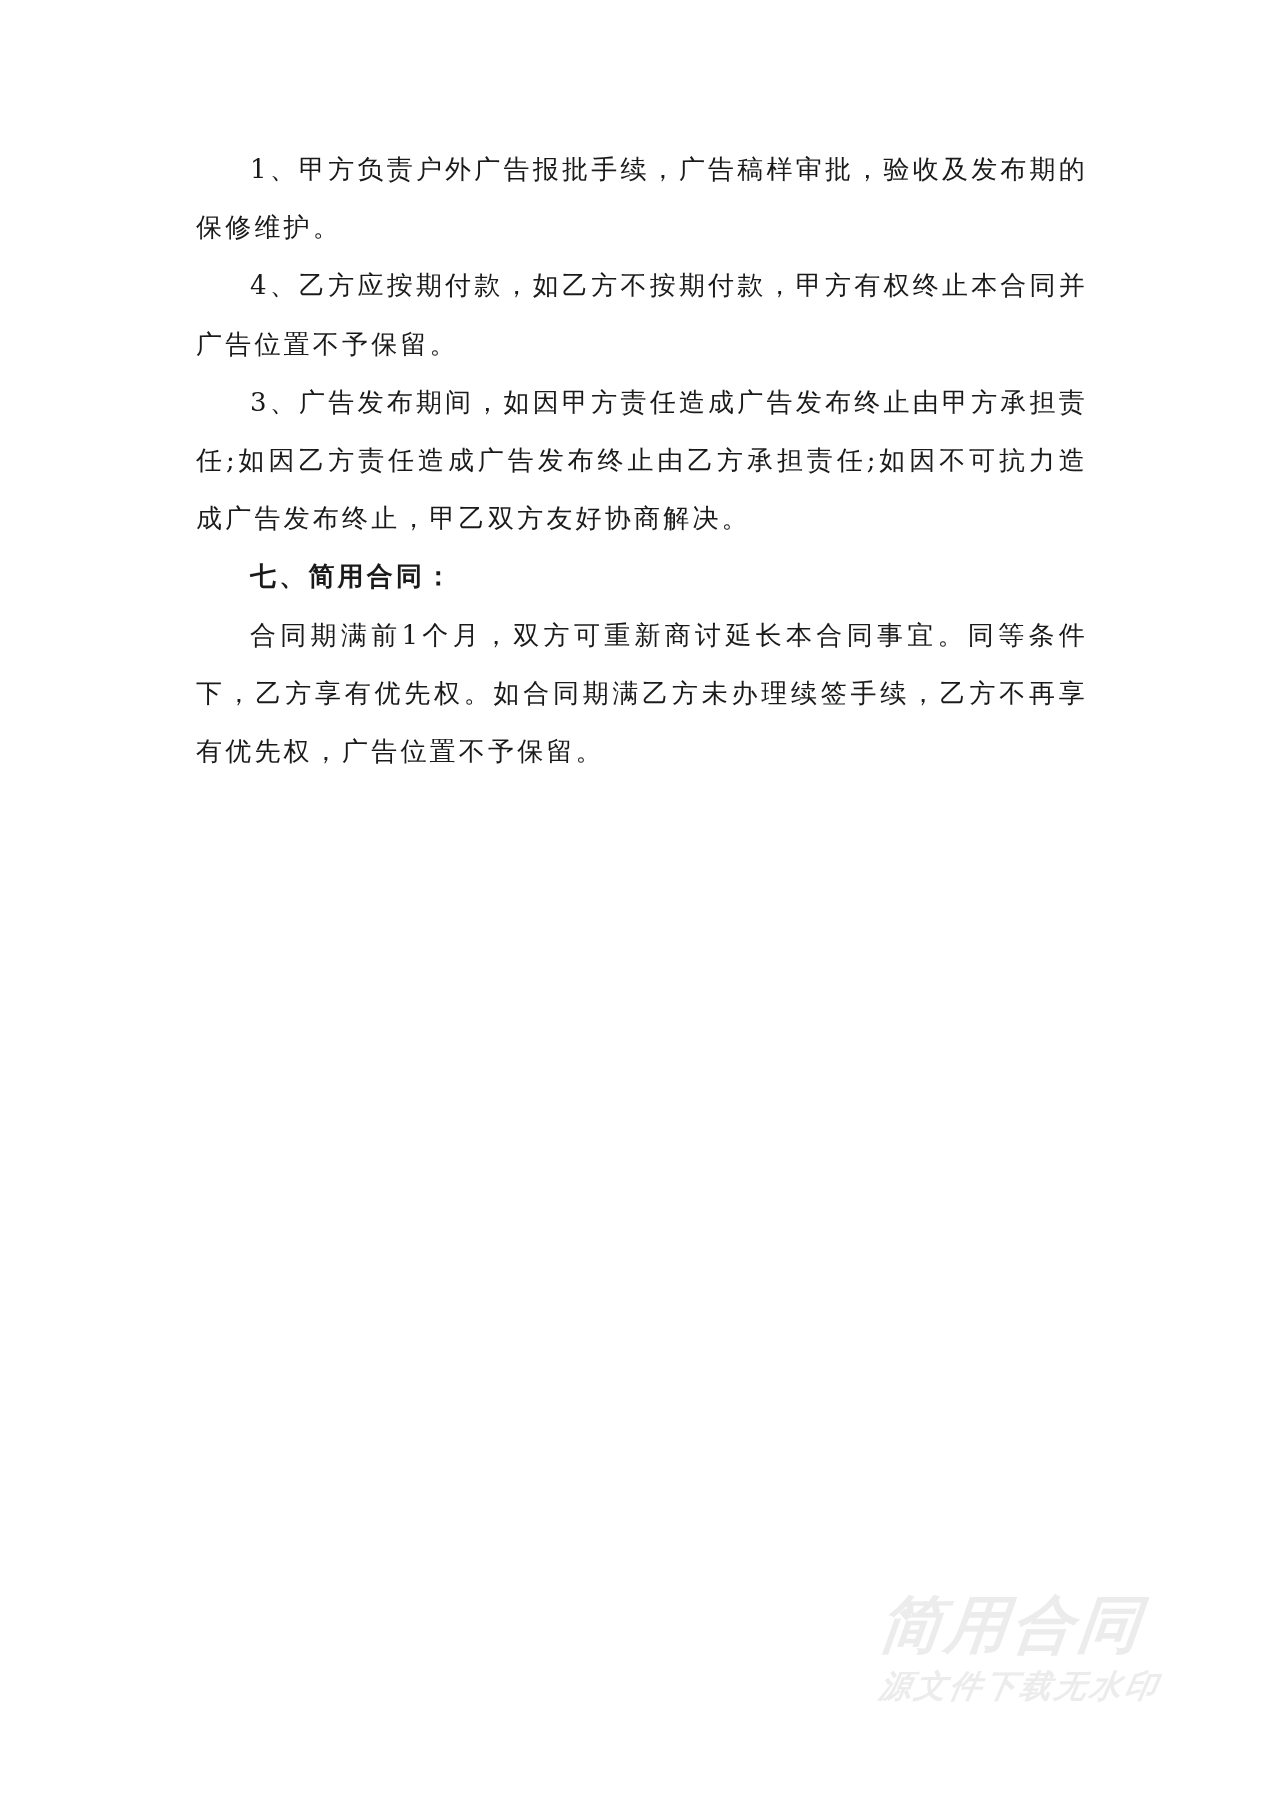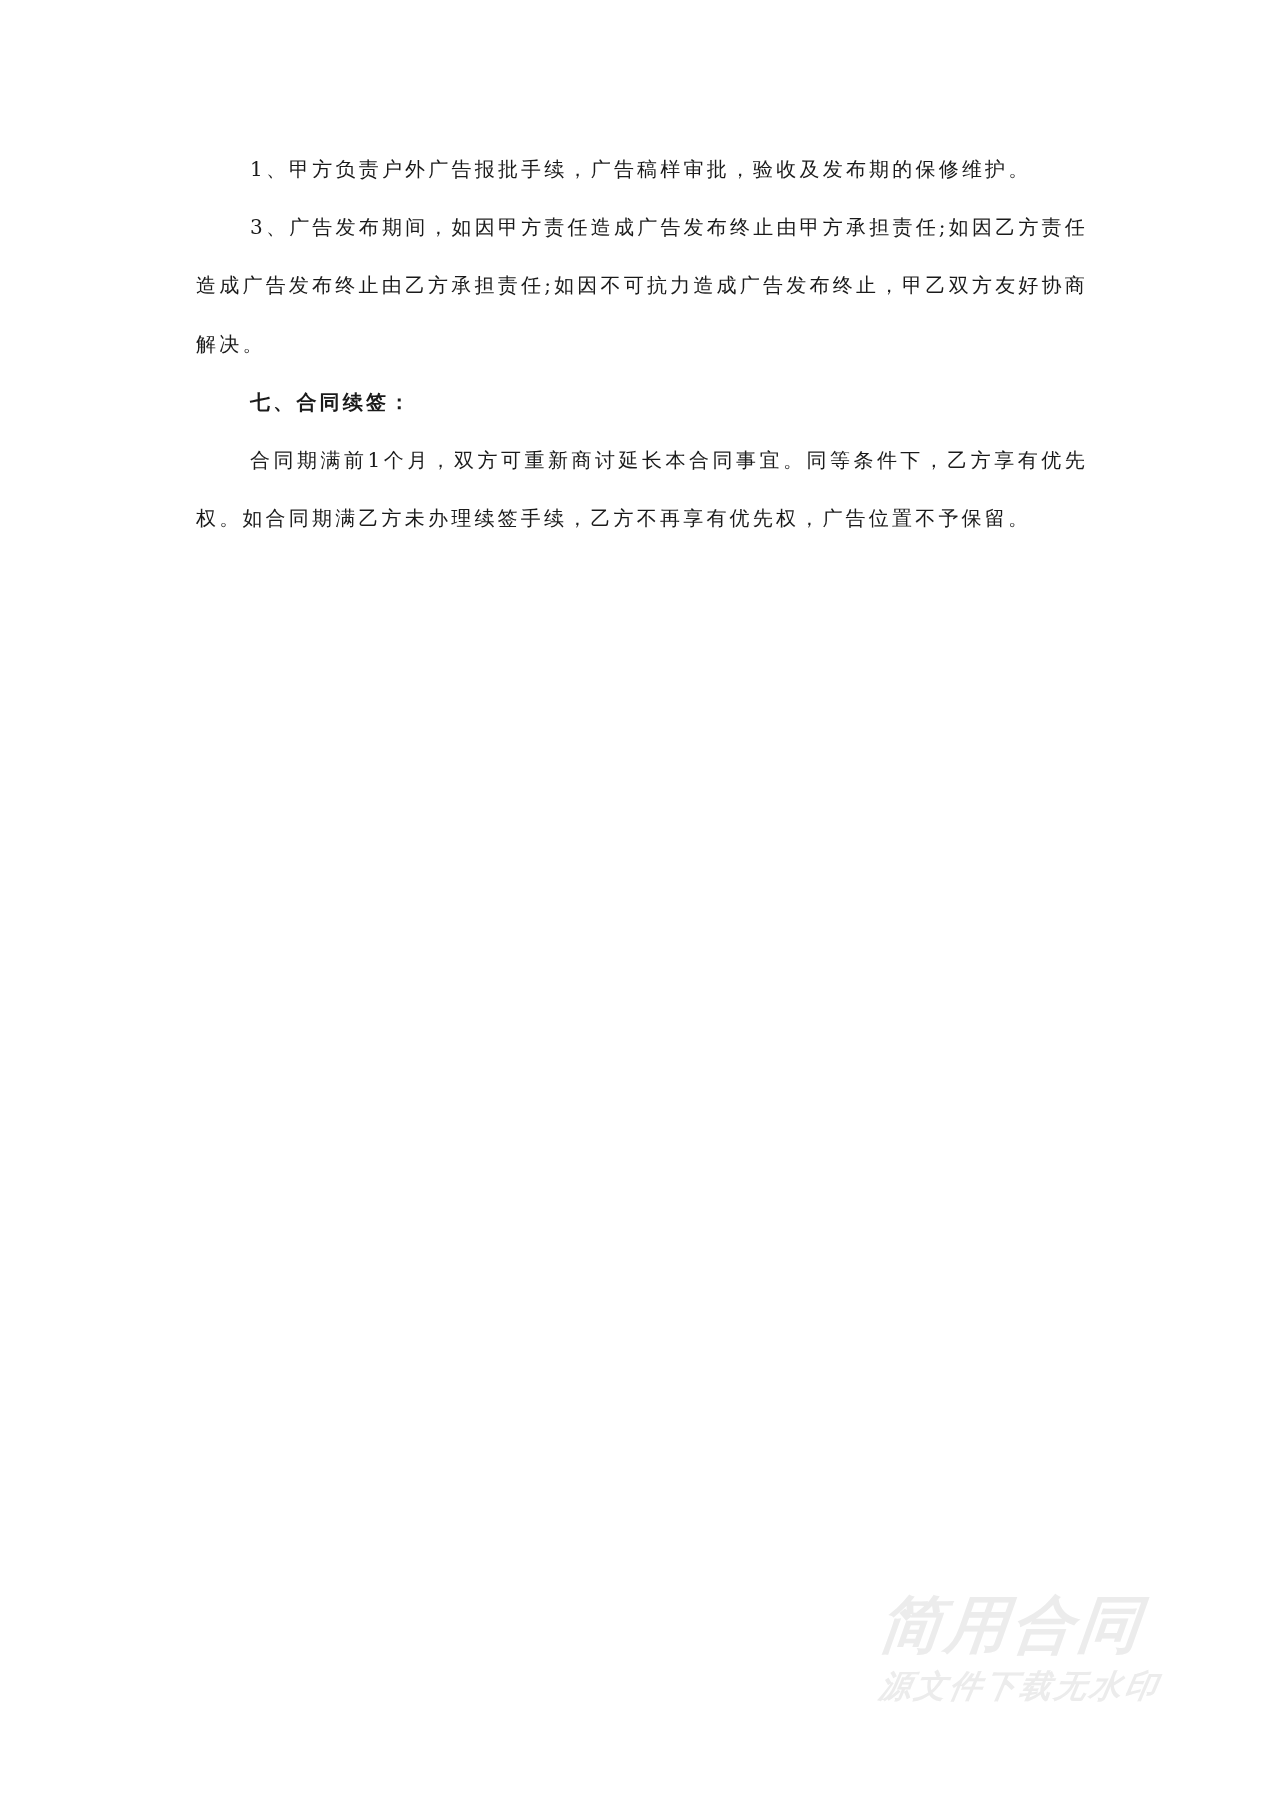--- a/index.html
+++ b/index.html
@@ -3,43 +3,44 @@
 <meta charset="utf-8">
 <style>
   html, body { margin: 0; padding: 0; background: #ffffff; }
   body { width: 1280px; height: 1810px; position: relative; overflow: hidden; }
   .page {
     position: absolute; left: 0; top: 0; width: 1280px; height: 1810px; background: #ffffff;
   }
   .content {
     position: absolute; left: 196px; top: 140px; width: 892px;
     font-family: "DejaVu Serif", "Liberation Serif", serif;
-    font-size: 20px; color: #1a1a1a;
+    font-size: 26px; color: #1a1a1a;
     line-height: 58.2px;
     letter-spacing: 3.2px;
   }
   .para { margin: 0; text-indent: 54px; text-align: justify; text-align-last: left; }
   .para.heading { font-weight: bold; }
   .watermark {
     position: absolute; left: 880px; top: 1590px; width: 340px;
     font-family: "DejaVu Sans", "Liberation Sans", sans-serif;
     color: #ececec; font-weight: bold; font-style: italic;
     pointer-events: none; user-select: none;
   }
   .wm-title { font-size: 62px; letter-spacing: 4px; line-height: 70px; transform: skewX(-6deg); }
   .wm-sub { font-size: 32px; letter-spacing: 3px; line-height: 44px; margin-top: 4px; transform: skewX(-10deg); }
 </style>
 </head>
 <body>
 
 <div class="page">
   <div class="content">
     <p class="para">1、甲方负责户外广告报批手续，广告稿样审批，验收及发布期的保修维护。</p>
+    <p class="para">4、乙方应按期付款，如乙方不按期付款，甲方有权终止本合同并广告位置不予保留。</p>
     <p class="para">3、广告发布期间，如因甲方责任造成广告发布终止由甲方承担责任;如因乙方责任造成广告发布终止由乙方承担责任;如因不可抗力造成广告发布终止，甲乙双方友好协商解决。</p>
-    <p class="para heading">七、合同续签：</p>
+    <p class="para heading">七、简用合同：</p>
     <p class="para">合同期满前1个月，双方可重新商讨延长本合同事宜。同等条件下，乙方享有优先权。如合同期满乙方未办理续签手续，乙方不再享有优先权，广告位置不予保留。</p>
   </div>
 
   <div class="watermark">
     <div class="wm-title">简用合同</div>
     <div class="wm-sub">源文件下载无水印</div>
   </div>
 </div>
 
 </body></html>

